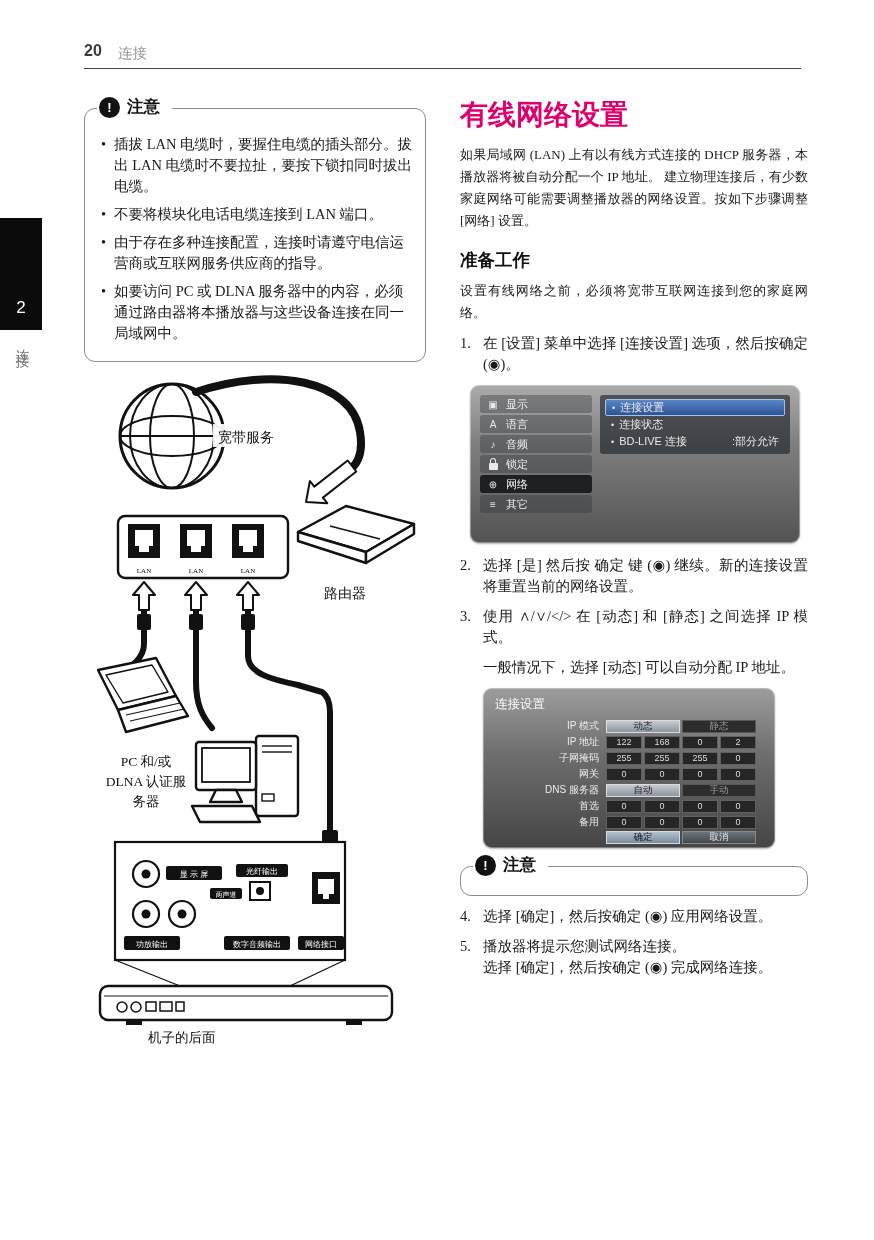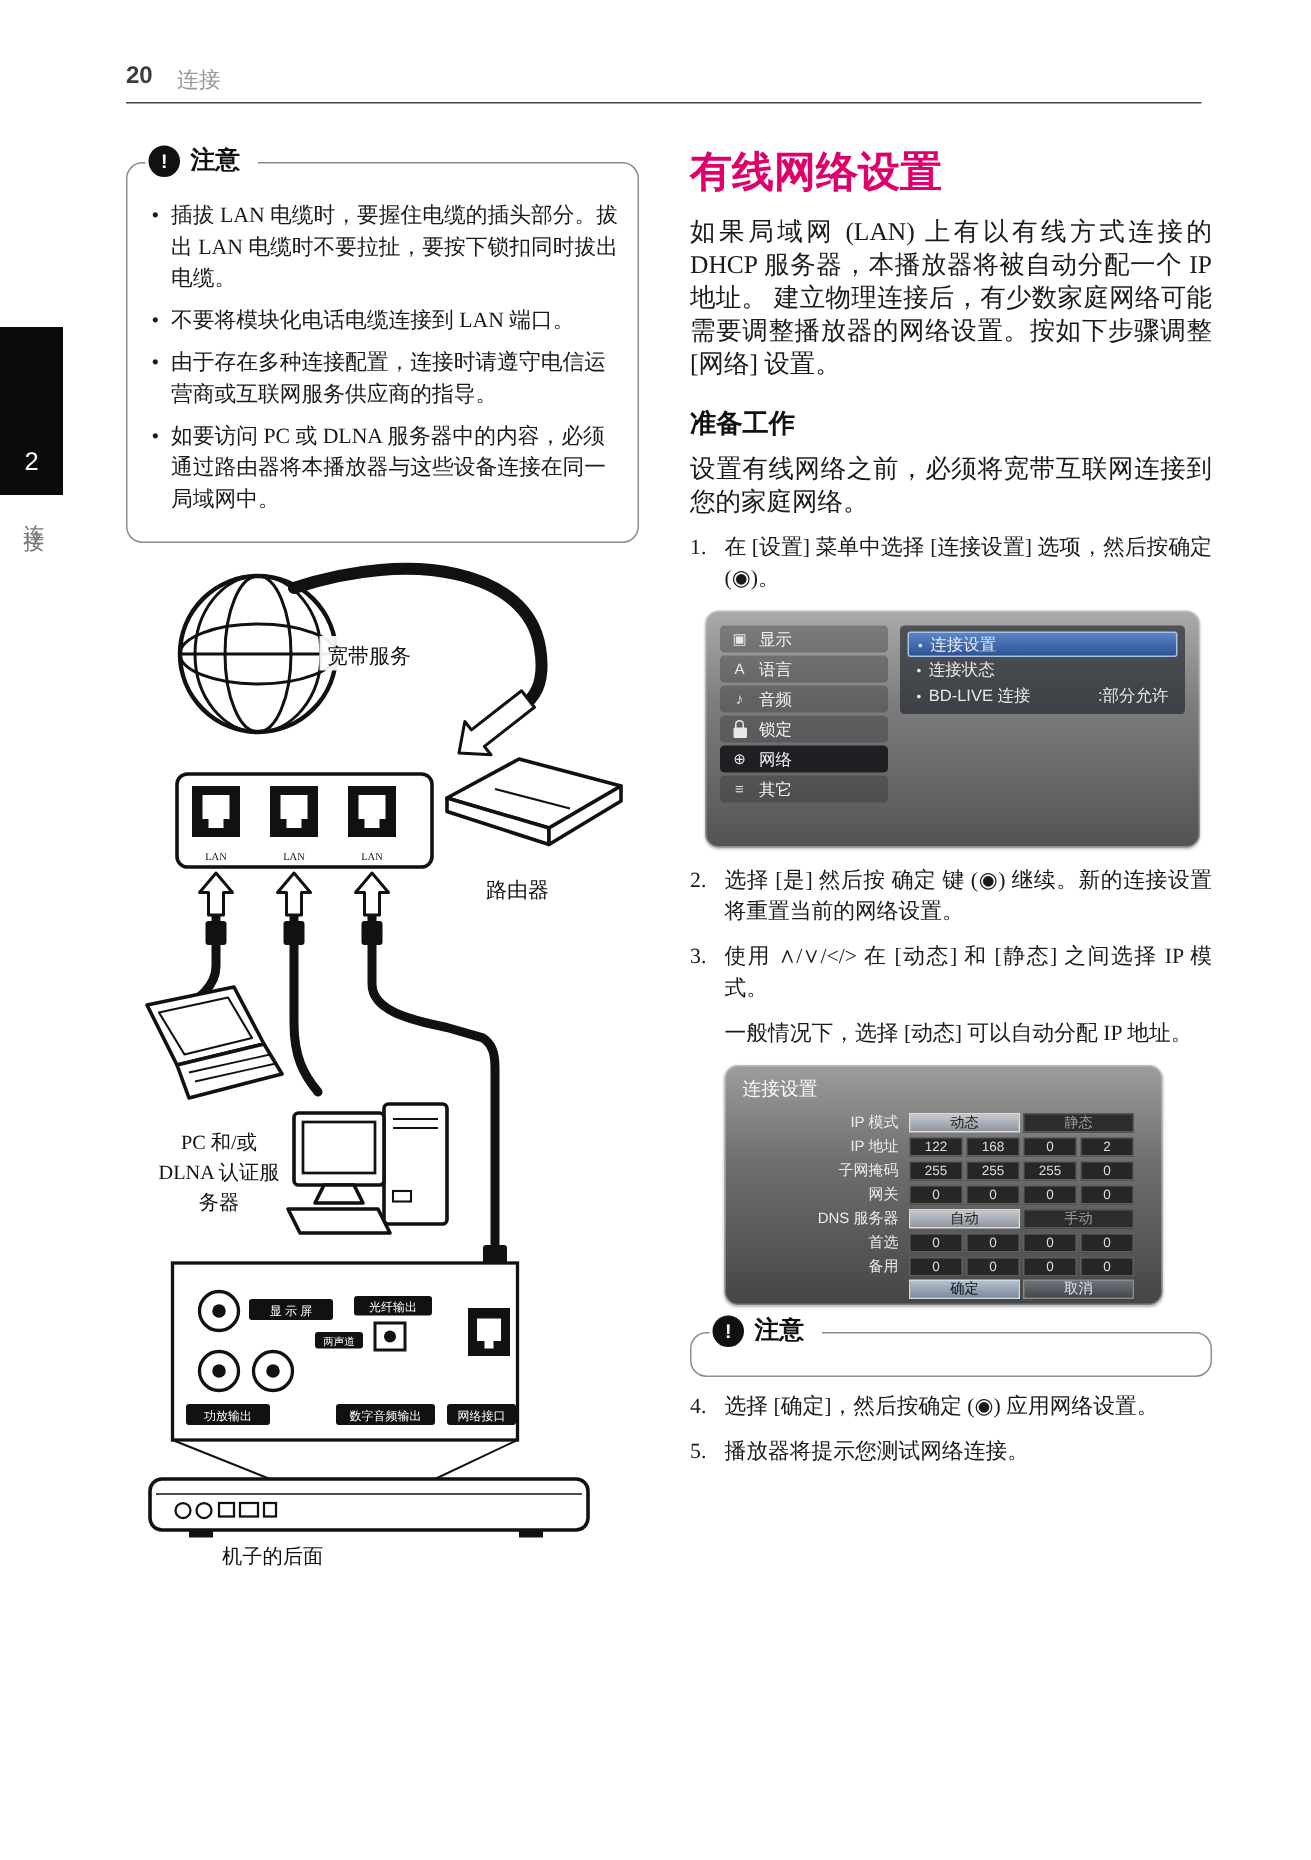--- a/index.html
+++ b/index.html
@@ -34,21 +34,21 @@
   .note-list li{position:relative;padding-left:15px;font-size:14.5px;line-height:21px;margin:7px 0;}
   .note-list li::before{content:"•";position:absolute;left:2px;}
   .note-text{font-size:14.5px;line-height:21.5px;margin:0;}
   
   .diagram{display:block;margin-top:12px;}
   .diagram text{font-family:"Liberation Serif",serif;fill:#111;}
   .diagram .strip-t{font-family:"Liberation Sans",sans-serif;fill:#fff;}
   
   .main-title{margin:0 0 10px;font-family:"Liberation Sans",sans-serif;font-size:28px;
               font-weight:bold;color:#e0006b;}
-  .para{font-size:17px;line-height:22px;margin:0 0 8px;text-align:justify;}
+  .para{font-size:13px;line-height:22px;margin:0 0 8px;text-align:justify;}
   .sub-title{margin:16px 0 8px;font-family:"Liberation Sans",sans-serif;font-size:17.5px;
              font-weight:bold;color:#111;}
   .step{display:flex;gap:6px;font-size:14.5px;line-height:21px;margin:9px 0;}
   .step-num{flex:0 0 17px;}
   .step-body{flex:1;text-align:justify;}
   .step-sub{margin-top:9px;}
   
   .scr1{box-sizing:border-box;margin:10px 0 12px 10px;width:330px;height:158px;border-radius:9px;
         background:linear-gradient(180deg,#ababab 0%,#7e7e7e 38%,#535353 100%);
         box-shadow:inset 0 0 0 1px rgba(255,255,255,.35), 0 1px 2px rgba(0,0,0,.3);
@@ -392,20 +392,21 @@
     </div>
 
     <div class="step">
       <span class="step-num">4.</span>
       <span class="step-body">选择 [确定]，然后按确定 (◉) 应用网络设置。</span>
     </div>
     <div class="step">
       <span class="step-num">5.</span>
       <span class="step-body">
         <span>播放器将提示您测试网络连接。</span>
+        <span style="display:block">选择 [确定]，然后按确定 (◉) 完成网络连接。</span>
       </span>
     </div>
   </div>
 
   <div class="wm">
     <div class="wm-brand">
       <span>Bai</span>
         <span class="cam"></span>
         <span>du</span>
       <span class="wm-cn">经验</span>

